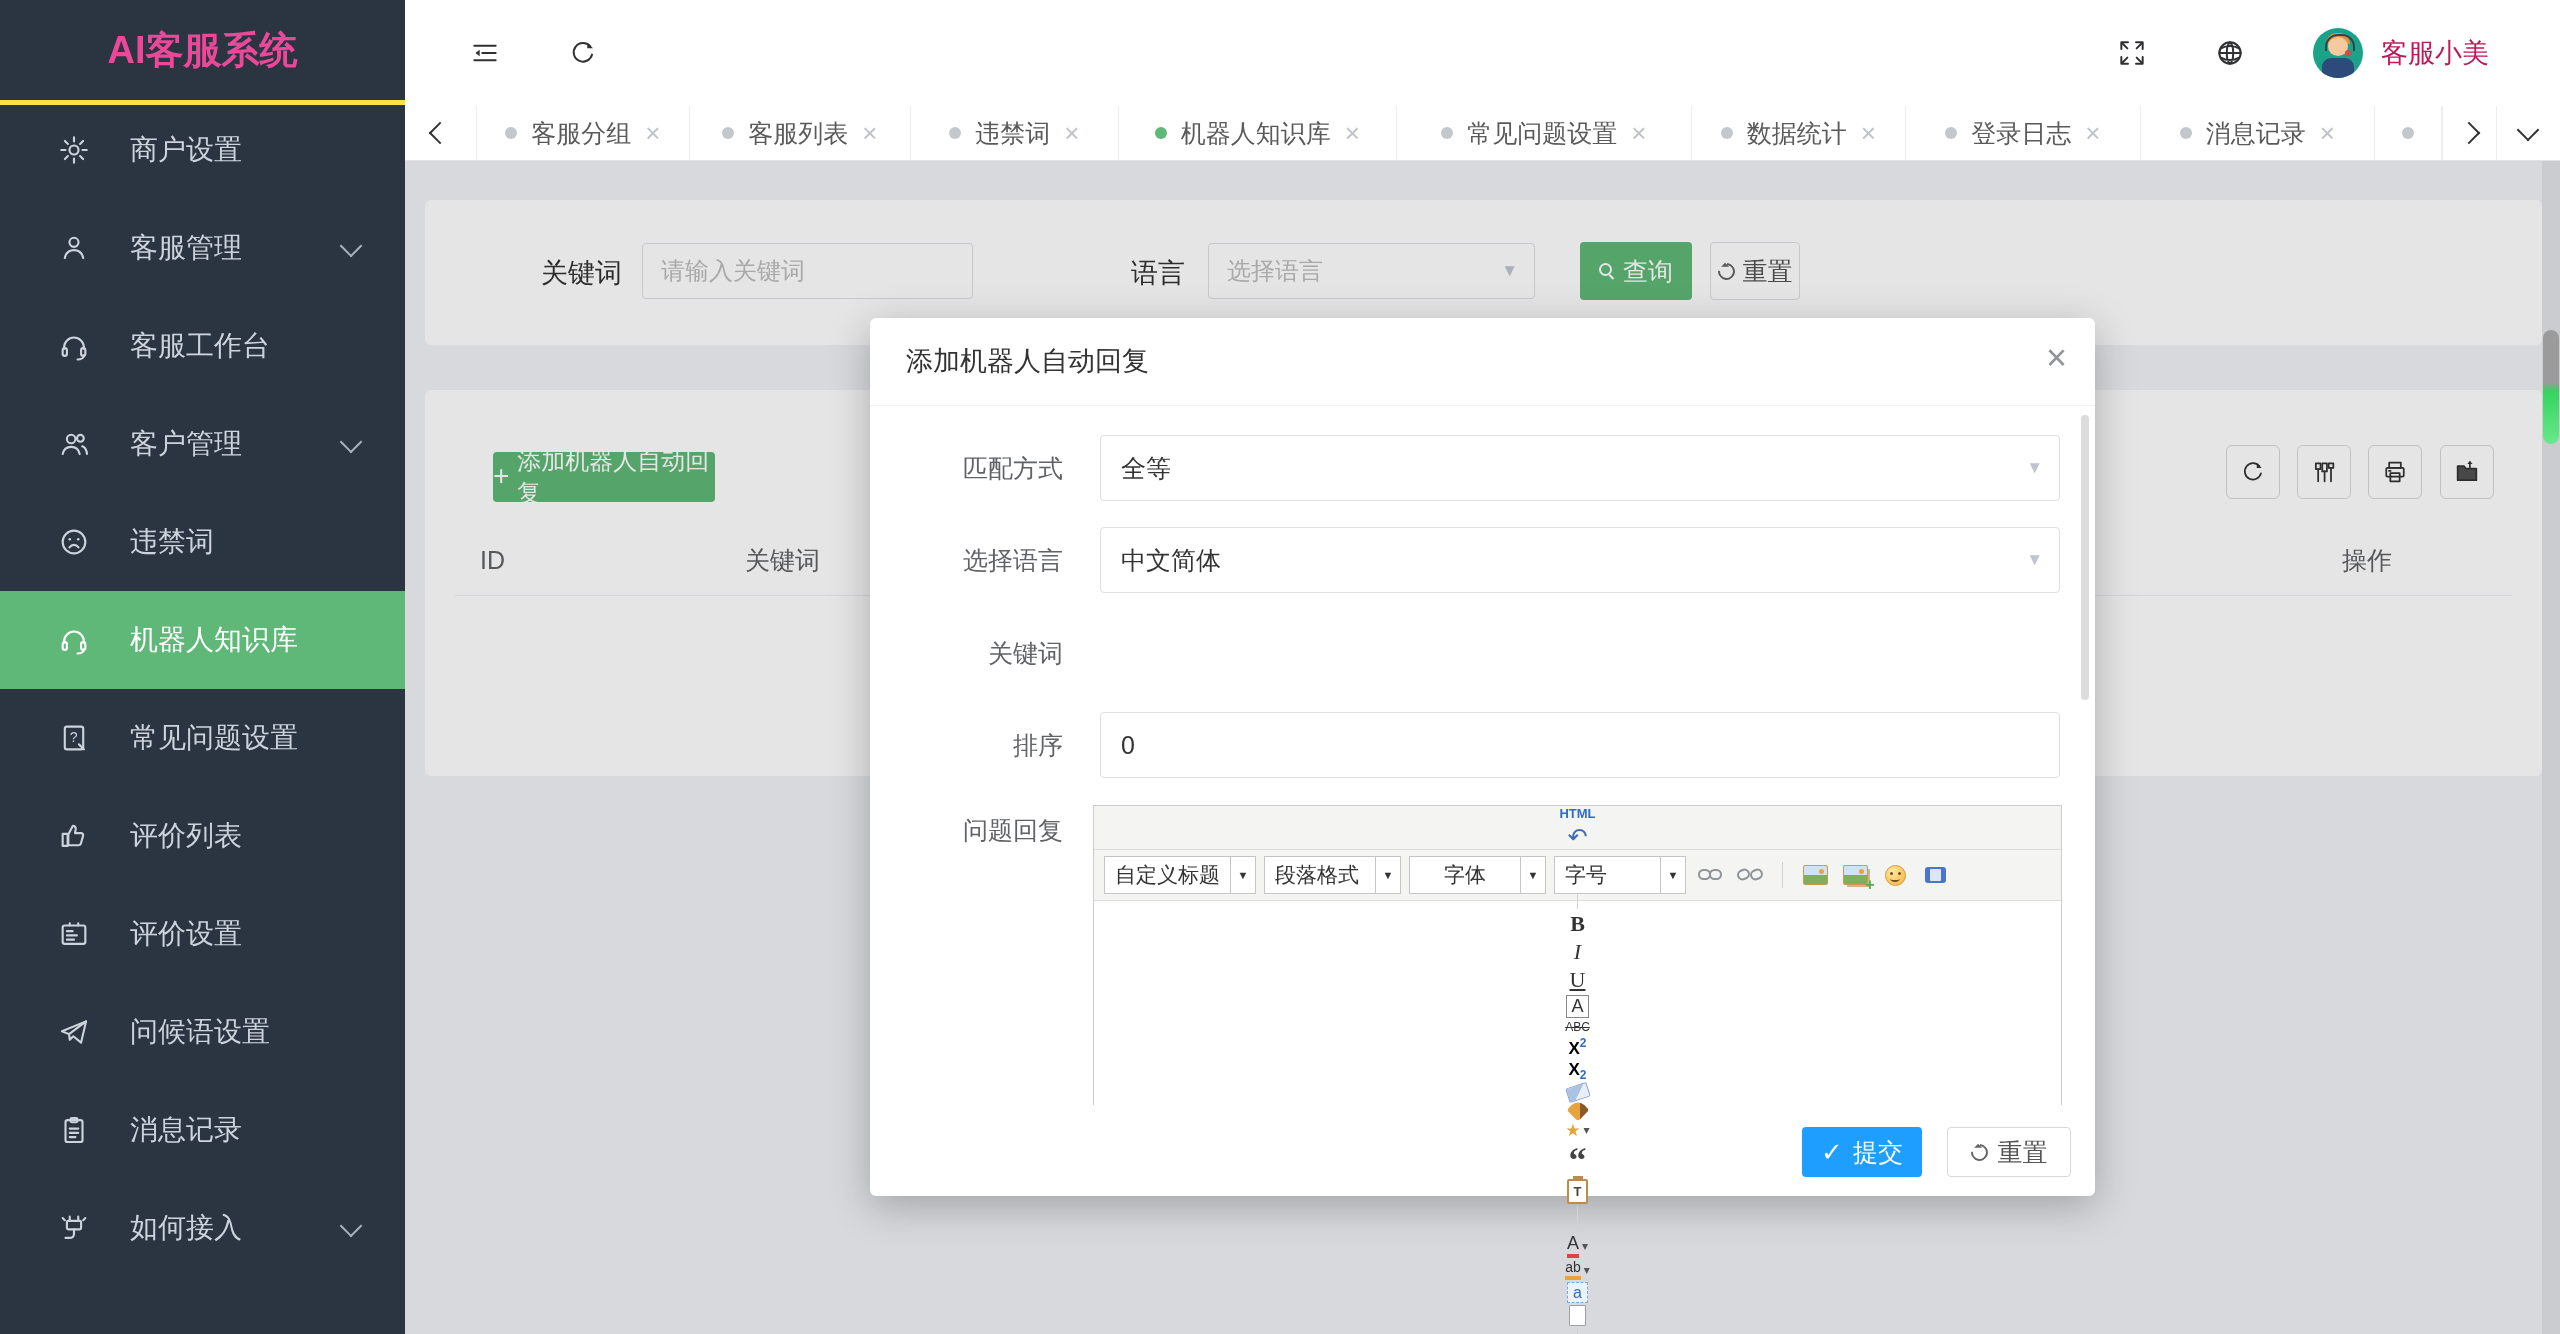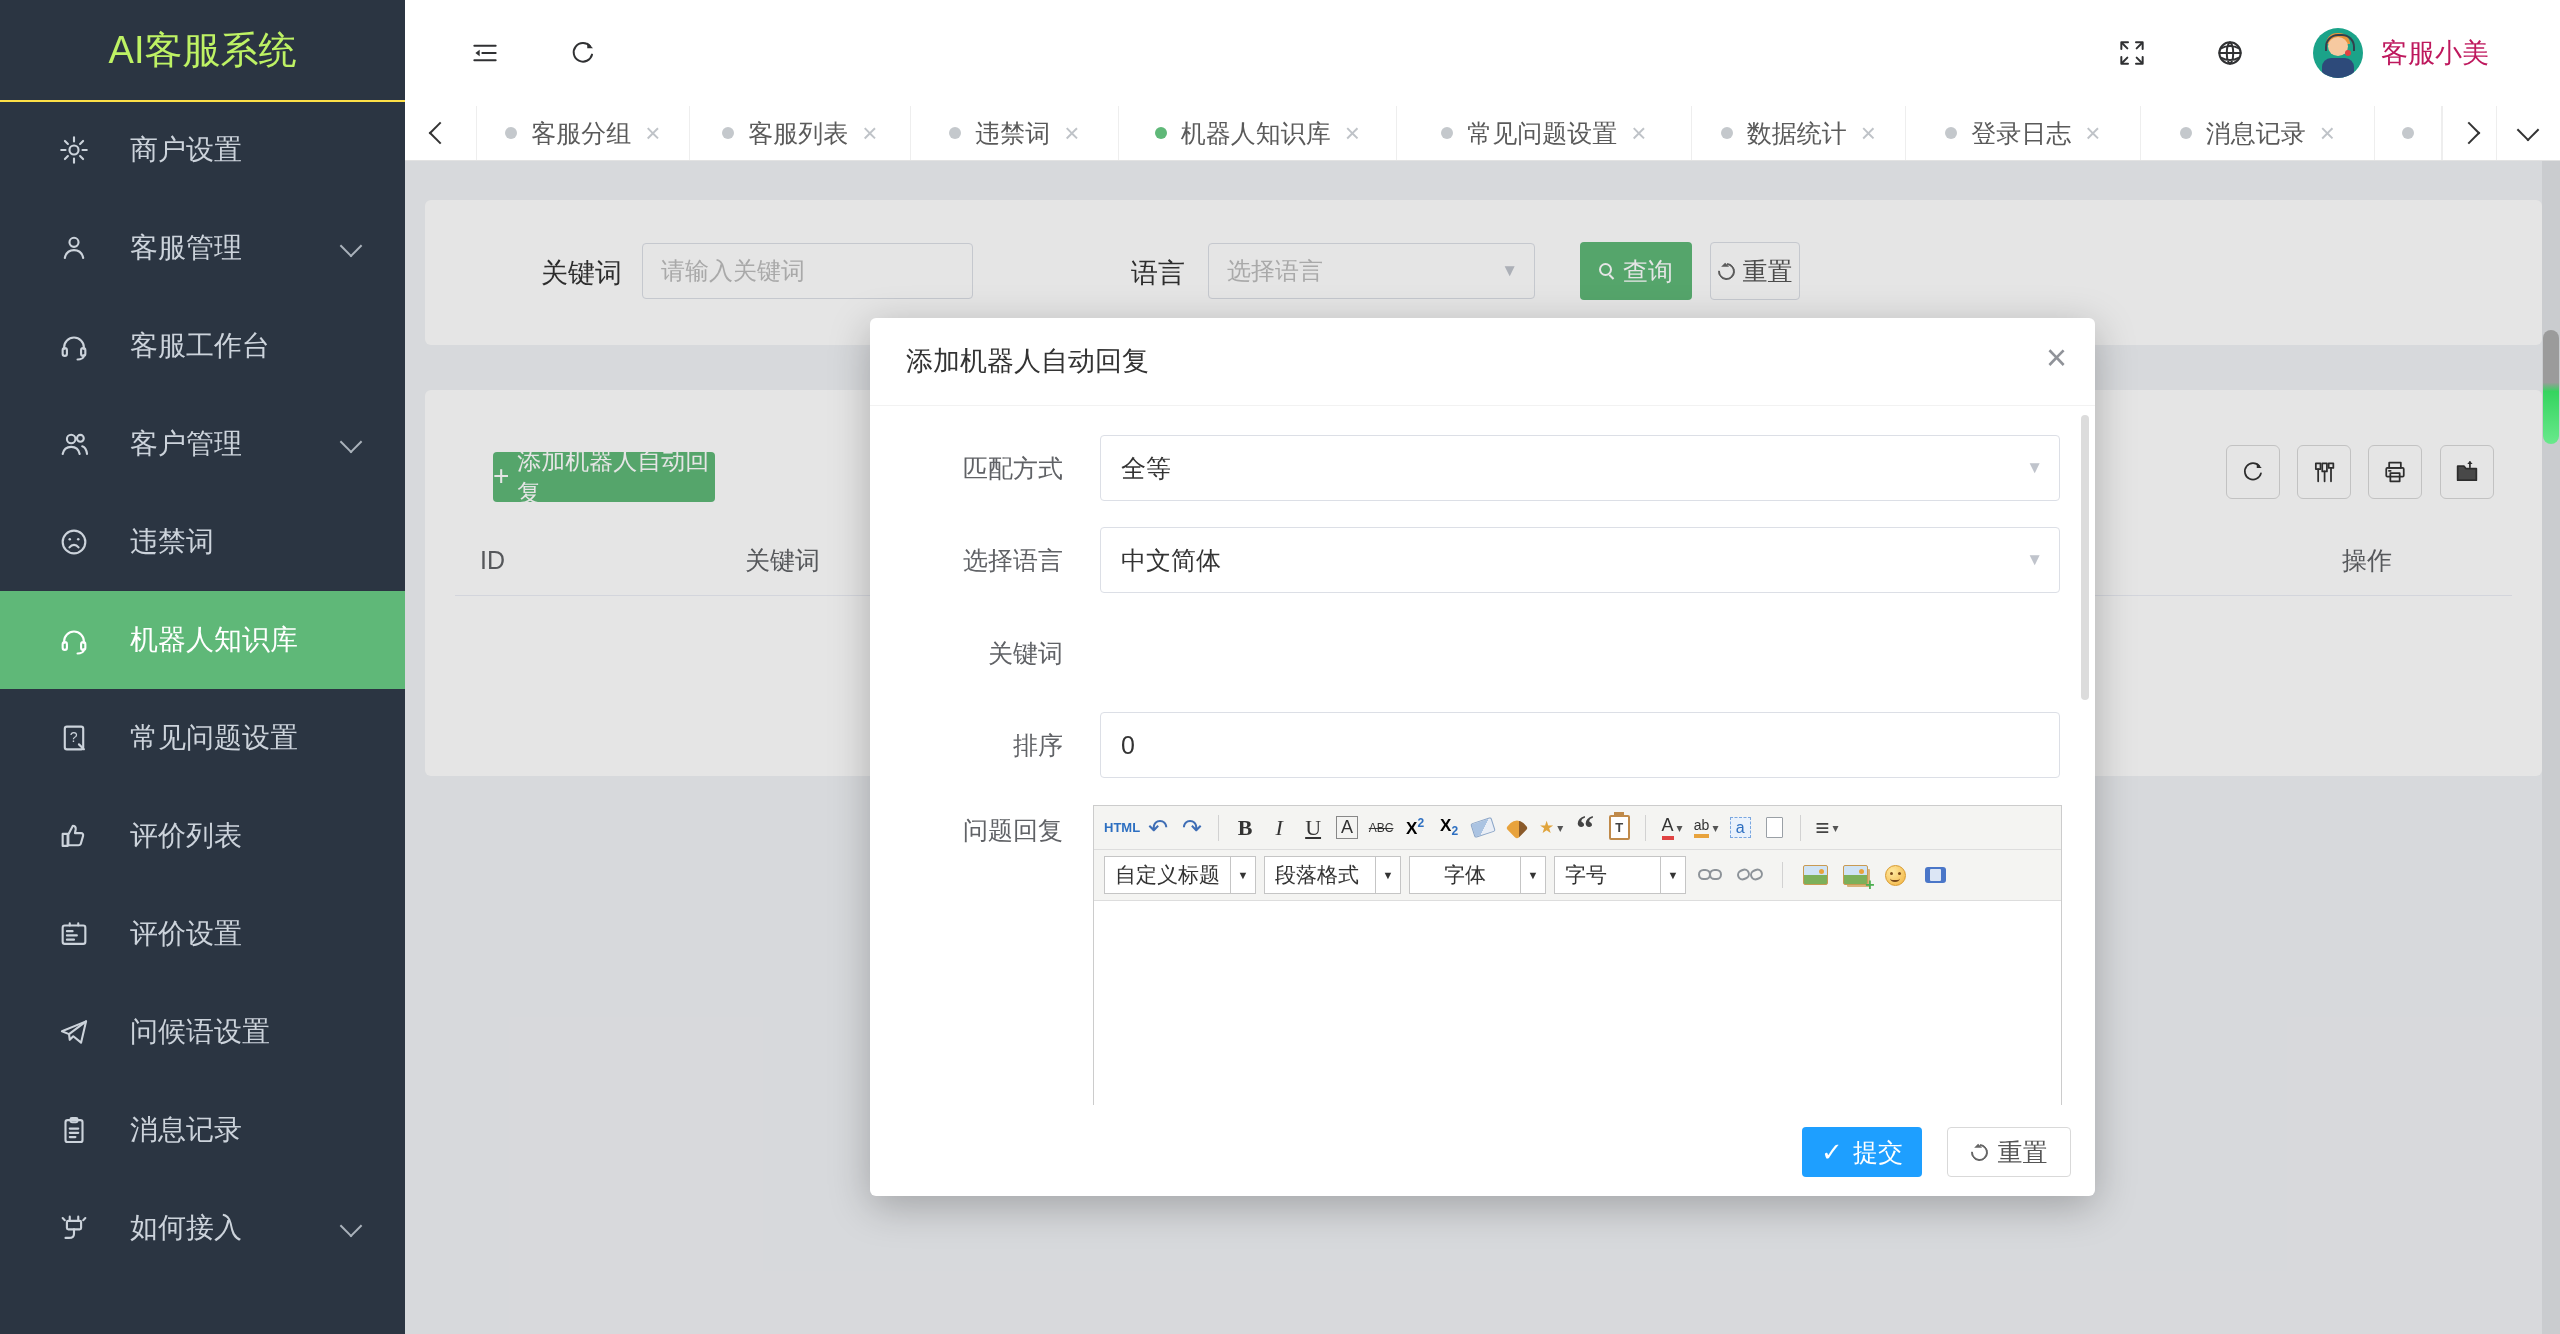--- a/index.html
+++ b/index.html
@@ -1,22 +1,22 @@
 <!DOCTYPE html>
 <html><head>
 <meta charset="utf-8">
 <style>
   html,body{margin:0;padding:0;background:#999;}
   .stage{position:relative;width:2560px;height:1334px;background:#f0f2f5;overflow:hidden;
          font-family:"Liberation Sans","DejaVu Sans",sans-serif;}
 
   
   .sidebar{position:absolute;left:0;top:0;width:405px;height:1334px;background:#2b3542;z-index:20;}
-  .logo{height:100px;line-height:100px;text-align:center;color:#bef264;font-size:38px;
-        border-bottom:2px solid #fde047;}
+  .logo{height:100px;line-height:100px;text-align:center;color:#ec4899;font-size:38px;
+        border-bottom:5px solid #fde047;font-weight:bold;}
   .side-nav{position:absolute;top:101px;left:0;right:0;}
   .side-item{position:relative;height:98px;display:flex;align-items:center;padding-left:56px;
              color:#ccd3db;font-size:28px;cursor:pointer;}
   .side-item.active{background:#5FB878;color:#fff;}
   .s-icon{width:36px;height:36px;margin-right:38px;display:inline-flex;align-items:center;justify-content:center;}
   .s-icon svg{width:34px;height:34px;}
   .s-chev{position:absolute;right:46px;top:50%;margin-top:-10px;width:14px;height:14px;
           border-right:2px solid #aab2bb;border-bottom:2px solid #aab2bb;transform:rotate(45deg);}
 
   
@@ -103,21 +103,21 @@
          box-sizing:border-box;font-size:25px;color:#333;line-height:64px;padding:0 20px;background:#fff;}
   .m-select{cursor:pointer;}
   input.m-box{outline:none;font-family:"Liberation Sans","DejaVu Sans",sans-serif;}
   input.m-box::placeholder{color:#bfbfbf;}
   .m-scroll{position:absolute;right:6px;top:97px;width:8px;height:285px;border-radius:4px;background:#dcdcdc;}
 
   
   .editor{position:absolute;left:223px;top:487px;width:969px;height:300px;border:1px solid #ccc;box-sizing:border-box;
           background:#fff;}
   .ed-row{display:flex;align-items:center;background:#f4f4f2;border-bottom:1px solid #ddd;padding:0 10px;gap:2px;}
-  .ed-row1{height:43px;}
+  .ed-row1{height:43px;flex-direction:column;}
   .ed-row2{height:50px;gap:8px;}
   .ed-item{min-width:32px;height:34px;display:flex;align-items:center;justify-content:center;cursor:pointer;border-radius:3px;}
   .ed-sep{width:1px;height:26px;background:#d2d2d2;margin:0 8px;flex:0 0 auto;}
   .mini-caret{font-size:12px;color:#555;margin-left:3px;}
   .g-box{border:1px solid #888;padding:0 4px;line-height:1.15;}
   .g-dash{border:1px dashed #7aa7e0;background:#eaf2fc;padding:0 5px;line-height:1.2;}
   .g-bar{line-height:1;padding-bottom:2px;}
   .ed-select{height:36px;background:#fff;border:1px solid #c5c5c5;display:flex;align-items:center;cursor:pointer;
              font-size:21px;color:#333;}
   .ed-select .lab{padding:0 10px;flex:1;white-space:nowrap;}

